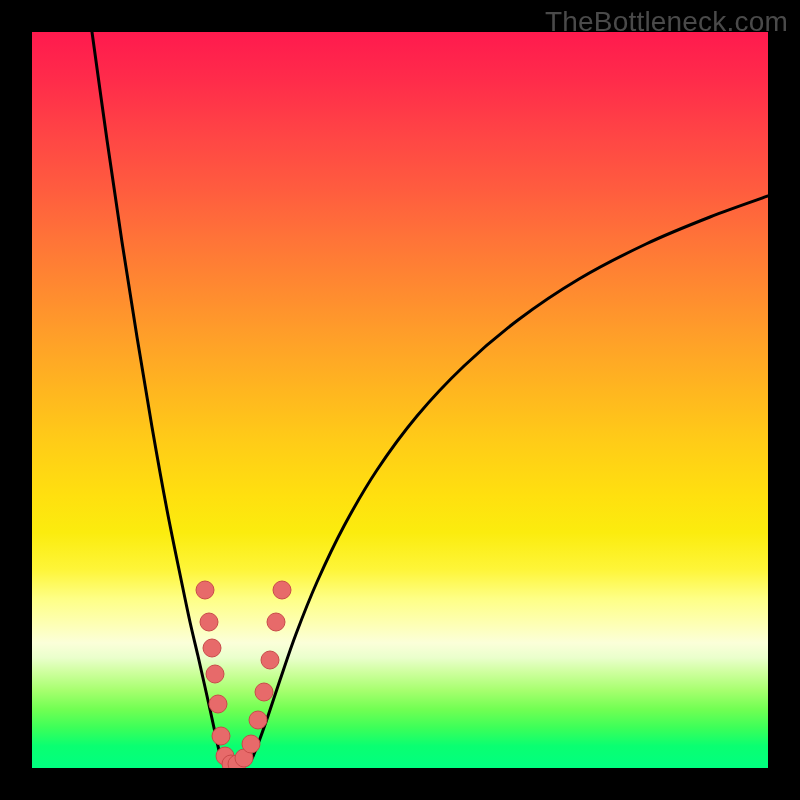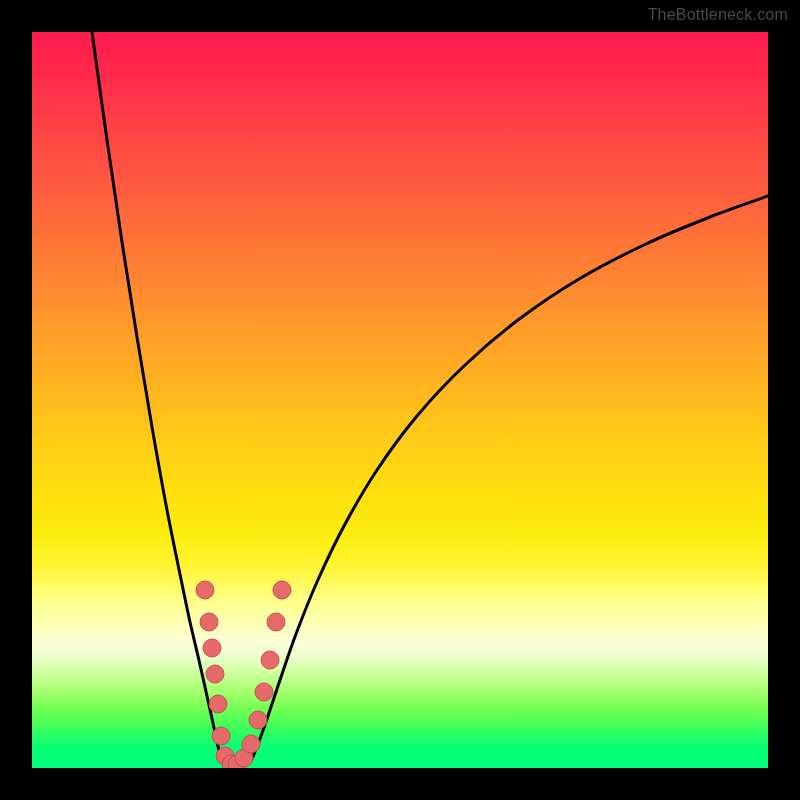--- a/index.html
+++ b/index.html
@@ -54,21 +54,21 @@
       #3dff59 94.5%,
       #0aff71 97%,
       #00ff80 100%
     );
   }
   .watermark {
     position: absolute;
     top: 6px;
     right: 12px;
     color: #4a4a4a;
-    font-size: 16px;
+    font-size: 28px;
     font-weight: 400;
     letter-spacing: 0.2px;
     user-select: none;
   }
   svg.curve {
     position: absolute;
     top: 0; left: 0;
     width: 100%;
     height: 100%;
   }

